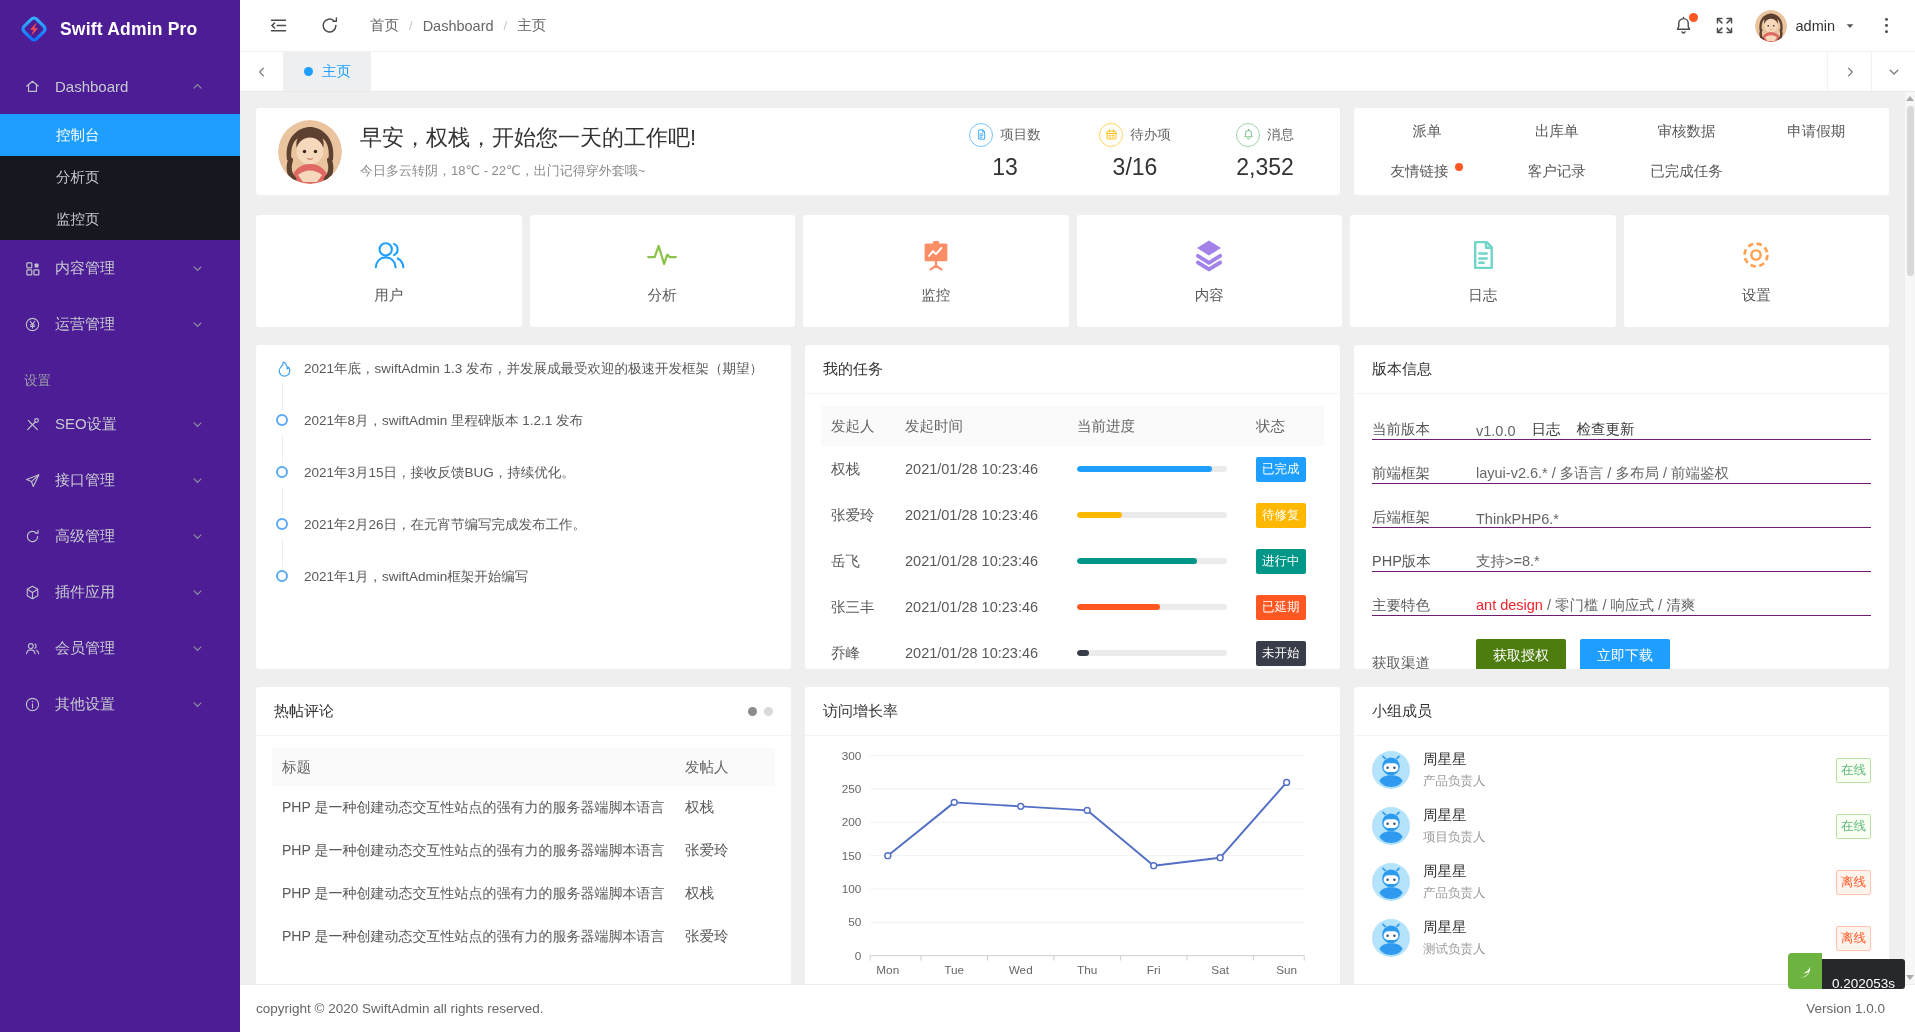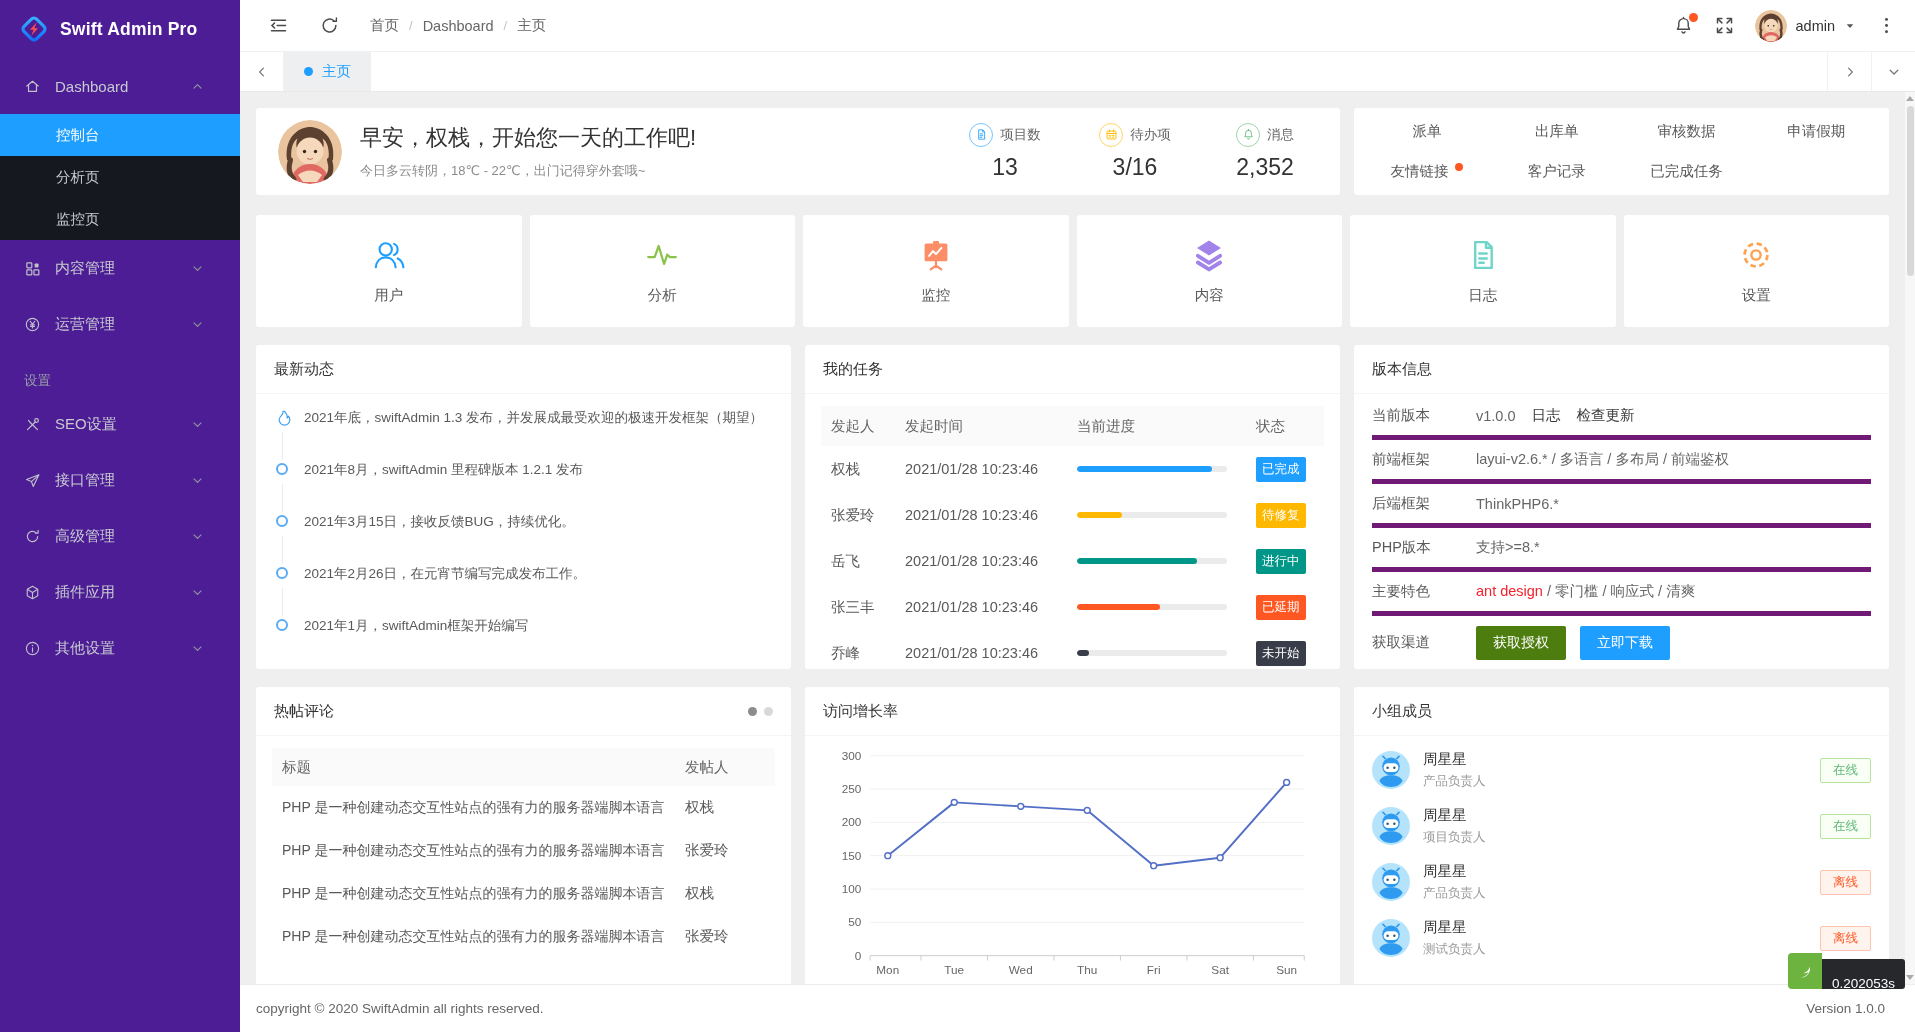--- a/index.html
+++ b/index.html
@@ -104,41 +104,41 @@
 td{height:46px;font-size:14.5px;color:#595959;padding:0 10px;white-space:nowrap;overflow:hidden}
 .track{width:150px;height:6px;background:#ebebeb;border-radius:3px;overflow:hidden}
 .fill{height:100%;border-radius:3px}
 .badge{display:inline-block;min-width:46px;text-align:center;padding:4px 6px;border-radius:2px;font-size:12.5px;color:#fff}
 .cmt-title{font-size:14px;text-overflow:ellipsis}
 #cmt-table th{height:38px}
 #cmt-table td{height:43px}
 
 
 .ver{padding:2px 18px 0}
-.ver-row{display:flex;align-items:center;min-height:44px;border-bottom:5px solid #701a75;font-size:14.5px}
+.ver-row{display:flex;align-items:flex-end;min-height:44px;border-bottom:1px solid #701a75;font-size:14.5px}
 .ver-row:last-child{min-height:58px}
 .ver-label{width:104px;color:#595959;flex:none}
 .ver-val{color:#666;white-space:nowrap}
 .ver-link{color:#3c3c3c;margin-left:16px;cursor:pointer}
 .hl{color:#f5222d}
 .btn{height:34px;padding:0 17px;border:none;border-radius:2px;color:#fff;font-size:14px;margin-right:14px;cursor:pointer;font-family:inherit}
 
 
 .chart-wrap{height:calc(100% - 49px);padding:6px 8px 0}
 .chart-wrap svg{width:100%;height:100%}
 
 
 .mem{padding:6px 18px 0}
 .mem-row{display:flex;align-items:center;height:56px}
 .mem-av{width:38px;height:38px}
 .mem-av svg{width:100%;height:100%}
 .mem-info{margin-left:13px}
 .mem-name{font-size:14.5px;color:#333}
 .mem-role{margin-top:4px;font-size:12.5px;color:#9b9b9b}
-.mem-badge{margin-left:auto;font-size:12.5px;padding:3px 12px;border-radius:2px;border:1px solid}
+.mem-badge{margin-left:auto;font-size:12.5px;padding:3px 4px;border-radius:2px;border:1px solid}
 .mem-badge.on{color:#5FB878;border-color:#b8e5a1;background:#f9fff4}
 .mem-badge.off{color:#FF5722;border-color:#ffc3ae;background:#fff3ee}
 
 
 .footer{position:fixed;left:240px;right:0;bottom:0;height:48px;background:#fff;border-top:1px solid #ececec;display:flex;align-items:center;padding:0 30px 0 16px;font-size:13.5px;color:#666;z-index:35}
 .footer .right{margin-left:auto}
 
 
 .exec{position:fixed;right:10px;bottom:43px;display:flex;align-items:flex-end;z-index:50}
 .exec-logo{width:34px;height:36px;background:#6CB33F;border-radius:4px 0 0 4px;display:flex;align-items:center;justify-content:center}
@@ -266,20 +266,35 @@
         </span>
       </div>
       <div class="nav-item">
         <span class="ic">
           <svg viewBox="0 0 24 24" fill="none" stroke="currentColor" stroke-width="1.6" stroke-linejoin="round">
             <path d="M12 3.2 19.4 7.5v9L12 20.8 4.6 16.5v-9L12 3.2Z"></path>
             <path d="M12 12l7.4-4.5M12 12 4.6 7.5M12 12v8.8"></path>
           </svg>
         </span>
         <span class="nav-txt">插件应用</span>
+        <span class="ic chev">
+          <svg viewBox="0 0 24 24" fill="none" stroke="currentColor" stroke-width="2.2" stroke-linecap="round" stroke-linejoin="round">
+            <path d="M5.5 9 12 15.5 18.5 9"></path>
+          </svg>
+        </span>
+      </div>
+      <div class="nav-item">
+        <span class="ic">
+          <svg viewBox="0 0 24 24" fill="none" stroke="currentColor" stroke-width="1.6" stroke-linecap="round">
+            <circle cx="9.6" cy="8.6" r="3.4"></circle>
+            <path d="M3.6 19.4c.5-3.4 3-5.4 6-5.4s5.5 2 6 5.4"></path>
+            <path d="M15.4 5.8a3.4 3.4 0 0 1 0 5.9M17.6 14.6c1.9 1 2.9 2.7 3.1 4.8"></path>
+          </svg>
+        </span>
+        <span class="nav-txt">会员管理</span>
         <span class="ic chev">
           <svg viewBox="0 0 24 24" fill="none" stroke="currentColor" stroke-width="2.2" stroke-linecap="round" stroke-linejoin="round">
             <path d="M5.5 9 12 15.5 18.5 9"></path>
           </svg>
         </span>
       </div>
       <div class="nav-item">
         <span class="ic">
           <svg viewBox="0 0 24 24" fill="none" stroke="currentColor" stroke-width="1.6">
             <circle cx="12" cy="12" r="8.6"></circle>
@@ -547,23 +562,20 @@
               <circle cx="12" cy="12" r="3.1" stroke-width="1.6"></circle>
               <circle cx="12" cy="12" r="7.6" stroke-dasharray="3.6 2.4"></circle>
             </svg>
           </span>
           <div class="quick-label">设置</div>
         </div>
       </div>
 
     <div class="row r3">
       <div class="card flex1">
-        <div class="card-h">
-            <span>最新动态</span>
-          </div>
         <div class="tl" id="tl">
             <div class="tl-item">
               <span class="ic tl-ic">
                 <svg viewBox="0 0 24 24" fill="none" stroke="currentColor" stroke-width="1.6" stroke-linejoin="round" stroke-linecap="round">
                   <path d="M12 3.2c.4 2.3-.5 3.8-2 5.3-1.6 1.6-3.1 3.3-3.1 5.9a7.1 7.1 0 0 0 14.2 0c0-1.9-.7-3.4-1.7-4.8-.3 1-.9 1.8-1.8 2.4.4-2.9-1.2-6.4-3.6-8.8Z"></path>
                 </svg>
               </span>
               <span class="tl-line"></span>
               <div class="tl-text">2021年底，swiftAdmin 1.3 发布，并发展成最受欢迎的极速开发框架（期望）</div>
             </div>

